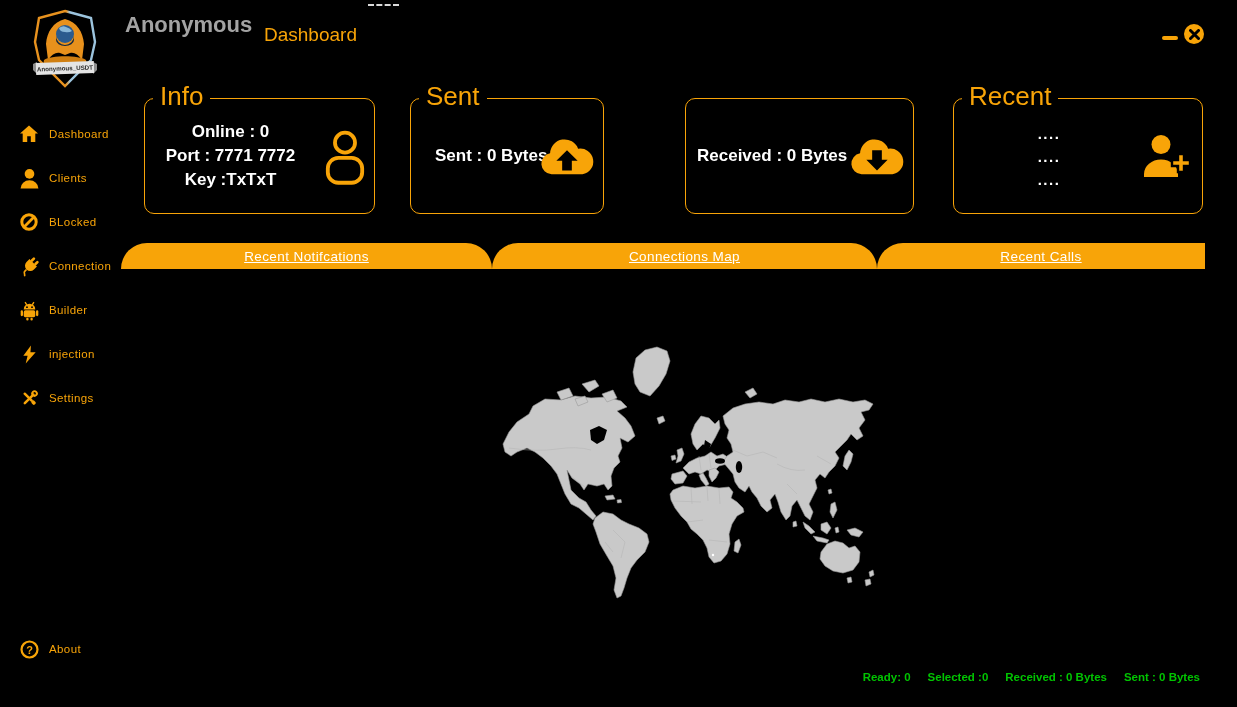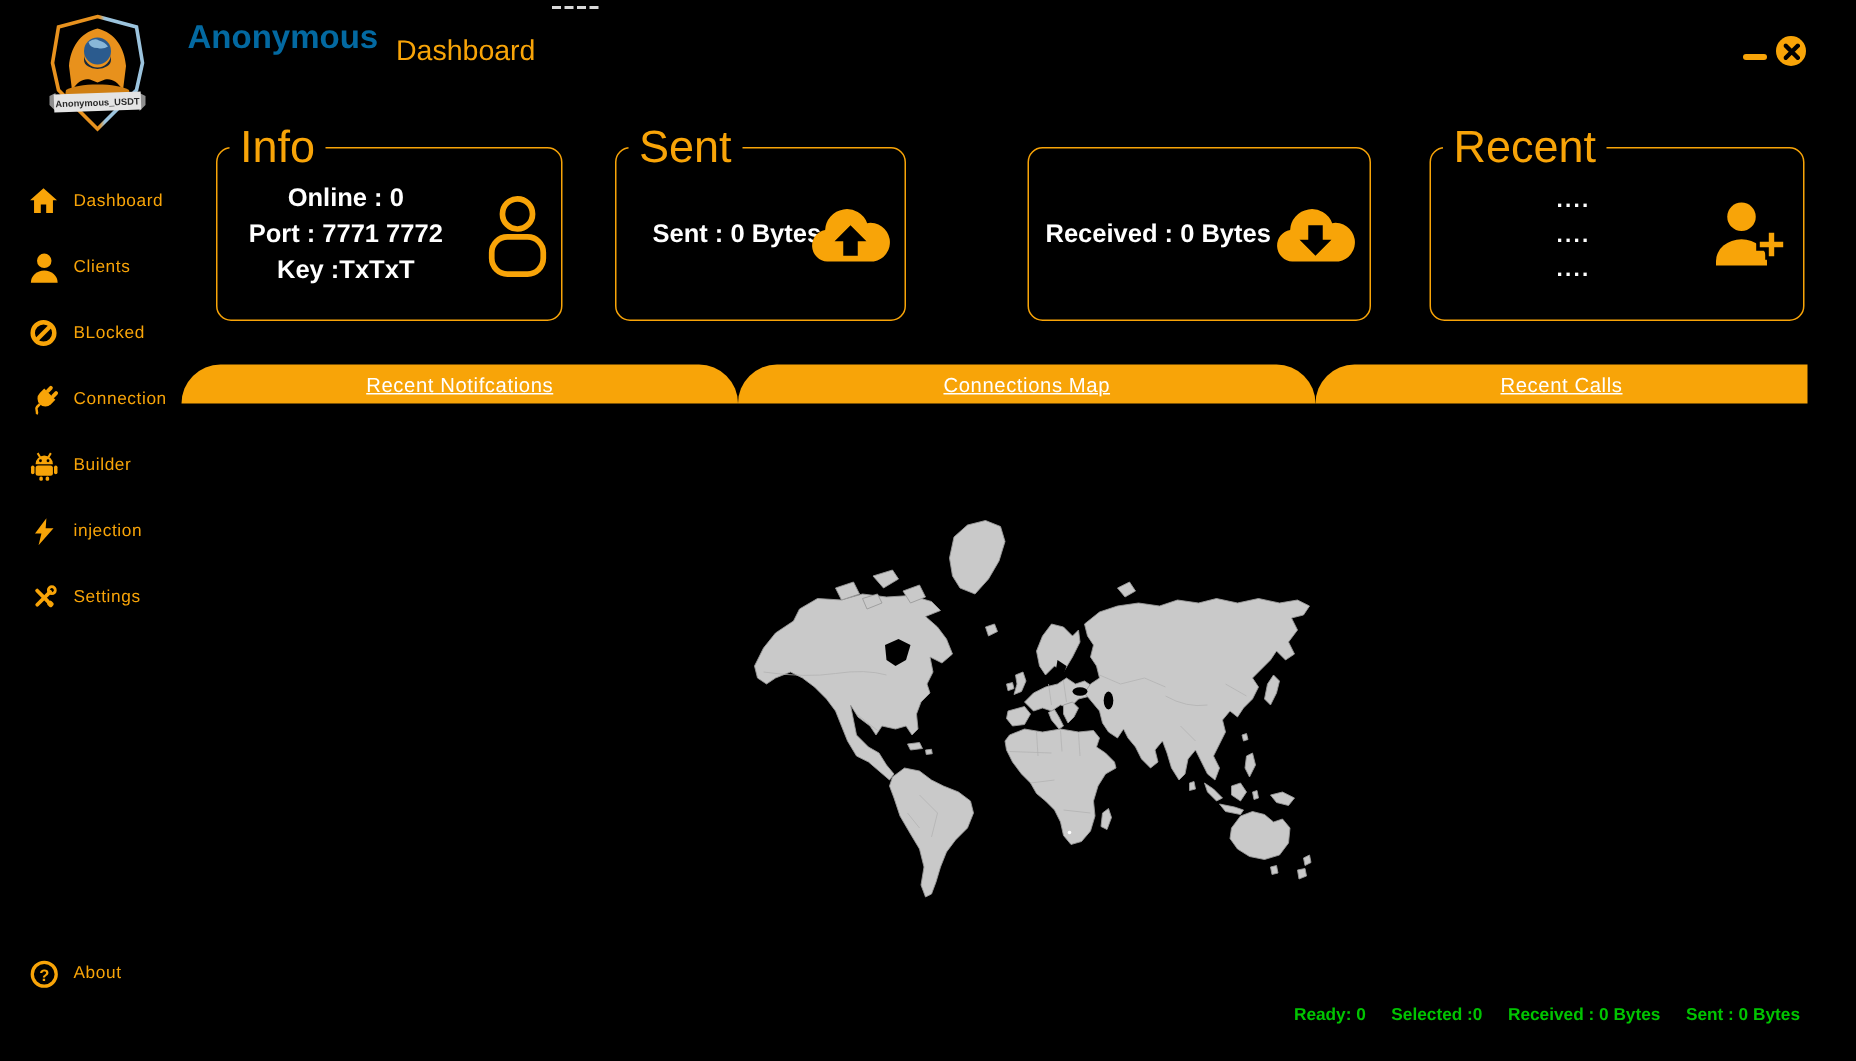--- a/index.html
+++ b/index.html
@@ -2,36 +2,36 @@
 <html><head>
 <meta charset="utf-8">
 <style>
   html,body{margin:0;padding:0;background:#000;}
   *{box-sizing:border-box;}
   .stage{position:relative;width:1237px;height:707px;background:#000;overflow:hidden;
          font-family:"Liberation Sans",sans-serif;}
 
   
   .logo{position:absolute;left:20px;top:8px;width:90px;height:84px;}
-  .app-title{position:absolute;left:125px;top:12px;font-size:22px;font-weight:bold;color:#0369a1;}
+  .app-title{position:absolute;left:125px;top:12px;font-size:22px;font-weight:bold;color:#a3a3a3;}
   .page-title{position:absolute;left:264px;top:24px;font-size:19px;font-weight:400;color:#F8A408;}
   .dash-deco{position:absolute;left:368px;top:4px;width:31px;height:0;border-top:2px dashed #d9d9d9;}
   .btn-min{position:absolute;left:1162px;top:36px;width:16px;height:4px;background:#F8A408;border-radius:2px;cursor:pointer;}
   .btn-close{position:absolute;left:1184px;top:24px;width:20px;height:20px;border-radius:50%;background:#F8A408;
              display:flex;align-items:center;justify-content:center;cursor:pointer;}
 
   
   .side-item{position:absolute;left:18px;display:flex;align-items:center;gap:9px;height:24px;cursor:pointer;}
   .side-item .ico{width:22px;height:22px;flex:0 0 22px;display:flex;align-items:center;justify-content:center;}
   .side-item .lbl{font-size:11.5px;letter-spacing:0.4px;color:#F8A408;white-space:nowrap;}
 
   
   .card{position:absolute;top:98px;height:116px;border:1px solid #F8A408;border-radius:10px;}
   .card-title{position:absolute;top:-19px;left:8px;background:#000;padding:0 7px;
-              font-size:30px;font-weight:400;color:#F8A408;line-height:1.25;}
+              font-size:26px;font-weight:400;color:#F8A408;line-height:1.25;}
   .card-body{position:absolute;inset:0;display:flex;flex-direction:column;justify-content:center;}
   .c-lines{align-items:center;padding-right:58px;color:#fff;font-size:17px;font-weight:600;line-height:24px;}
   .c-value{justify-content:center;color:#fff;font-size:17px;font-weight:700;}
   .card-icon{position:absolute;top:50%;transform:translateY(-50%);}
   .dots-lines{align-items:center;padding-right:58px;color:#fff;font-size:15px;font-weight:700;line-height:23px;letter-spacing:1.5px;}
 
   
   .tab{position:absolute;top:243px;height:26px;background:#F8A408;color:#fff;
        display:flex;align-items:center;justify-content:center;font-size:13.5px;letter-spacing:0.4px;cursor:pointer;text-decoration:underline;}
   .tab-1{left:121px;width:371px;border-radius:26px 26px 0 0;}

